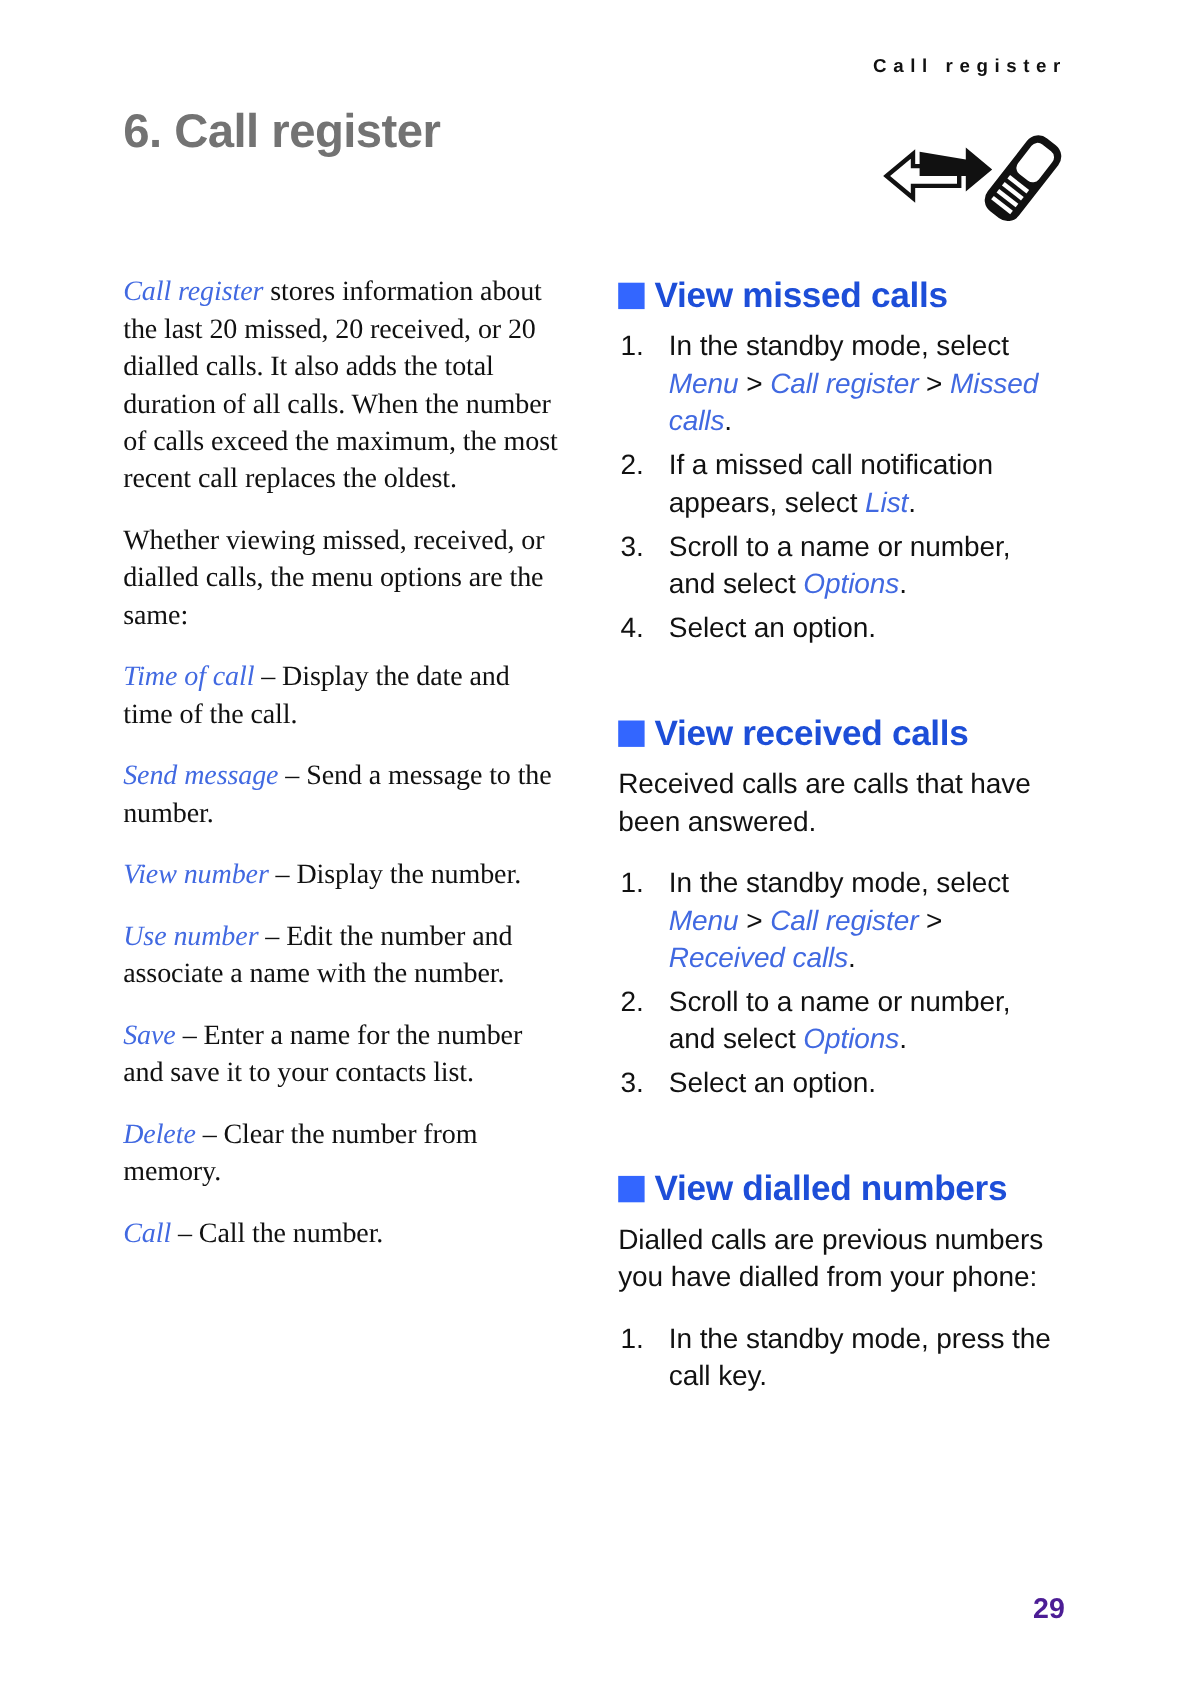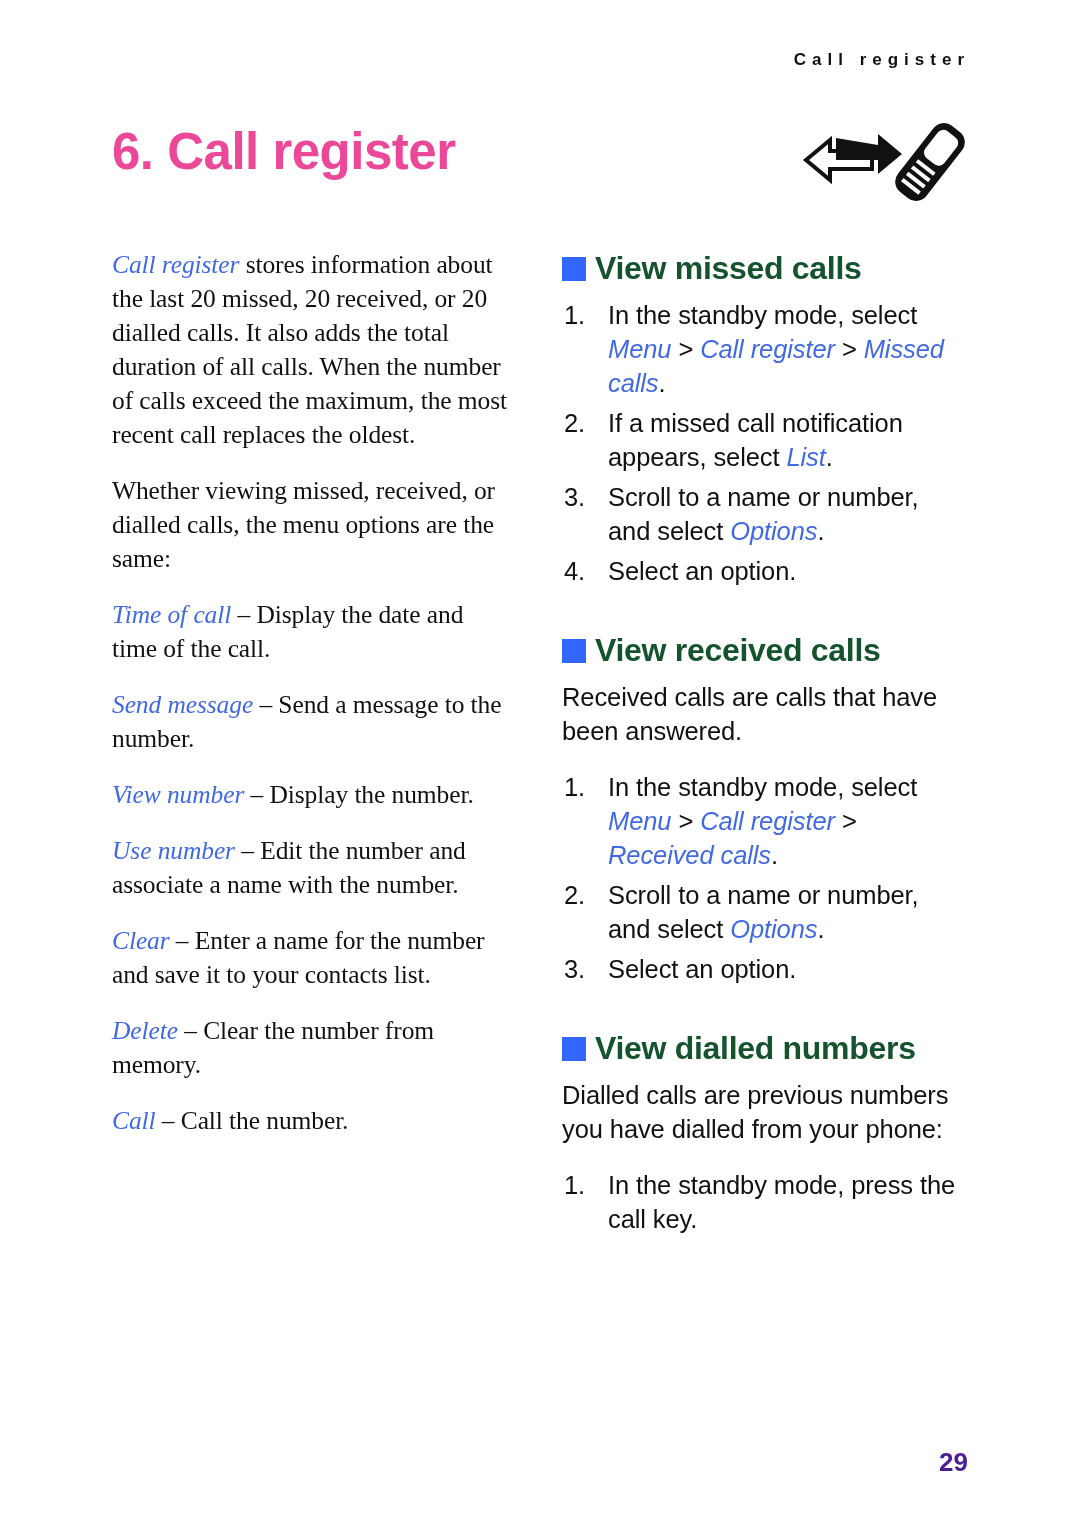--- a/index.html
+++ b/index.html
@@ -24,25 +24,25 @@
     font-size: 17px;
     font-weight: 600;
     letter-spacing: 6px;
     color: #111111;
     white-space: nowrap;
   }
 
   
   .chapter-title {
     position: absolute;
-    top: 122px;
+    top: 96px;
     left: 112px;
-    font-size: 51px;
+    font-size: 43px;
     font-weight: 700;
-    color: #ec4899;
+    color: #737373;
     letter-spacing: -0.5px;
     white-space: nowrap;
   }
 
   
   .chapter-icon {
     position: absolute;
     top: 112px;
     right: 110px;
     width: 170px;
@@ -82,38 +82,38 @@
   .sep {
     color: #111111;
     font-style: normal;
   }
 
   
   h2.section {
     margin: 0 0 10px 0;
     font-size: 32px;
     font-weight: 700;
-    color: #14532d;
+    color: #1d4ed8;
     line-height: 40px;
     letter-spacing: -0.3px;
     display: flex;
     align-items: center;
     white-space: nowrap;
   }
   h2.section .bullet-square {
     display: inline-block;
     width: 24px;
     height: 24px;
     background: #3366FF;
     margin-right: 9px;
     flex: 0 0 auto;
     position: relative;
     top: 1px;
   }
-  h2.section.spaced { margin-top: 42px; }
+  h2.section.spaced { margin-top: 58px; }
 
   
   ol.steps {
     margin: 0 0 22px 0;
     padding: 0;
     list-style: none;
   }
   ol.steps > li {
     position: relative;
     padding-left: 46px;
@@ -178,21 +178,21 @@
 
     <div>
       <p class="body"><span class="ui">Time of call</span><span class="sep"> – </span><span>Display the date and time of the call.</span></p>
 
       <p class="body"><span class="ui">Send message</span><span class="sep"> – </span><span>Send a message to the number.</span></p>
 
       <p class="body"><span class="ui">View number</span><span class="sep"> – </span><span>Display the number.</span></p>
 
       <p class="body"><span class="ui">Use number</span><span class="sep"> – </span><span>Edit the number and associate a name with the number.</span></p>
 
-      <p class="body"><span class="ui">Clear</span><span class="sep"> – </span><span>Enter a name for the number and save it to your contacts list.</span></p>
+      <p class="body"><span class="ui">Save</span><span class="sep"> – </span><span>Enter a name for the number and save it to your contacts list.</span></p>
 
 
       <p class="body"><span class="ui">Delete</span><span class="sep"> – </span><span>Clear the number from memory.</span></p>
 
       <p class="body"><span class="ui">Call</span><span class="sep"> – </span><span>Call the number.</span></p>
     </div>
   </div>
 
   <div class="col col-right">
 

